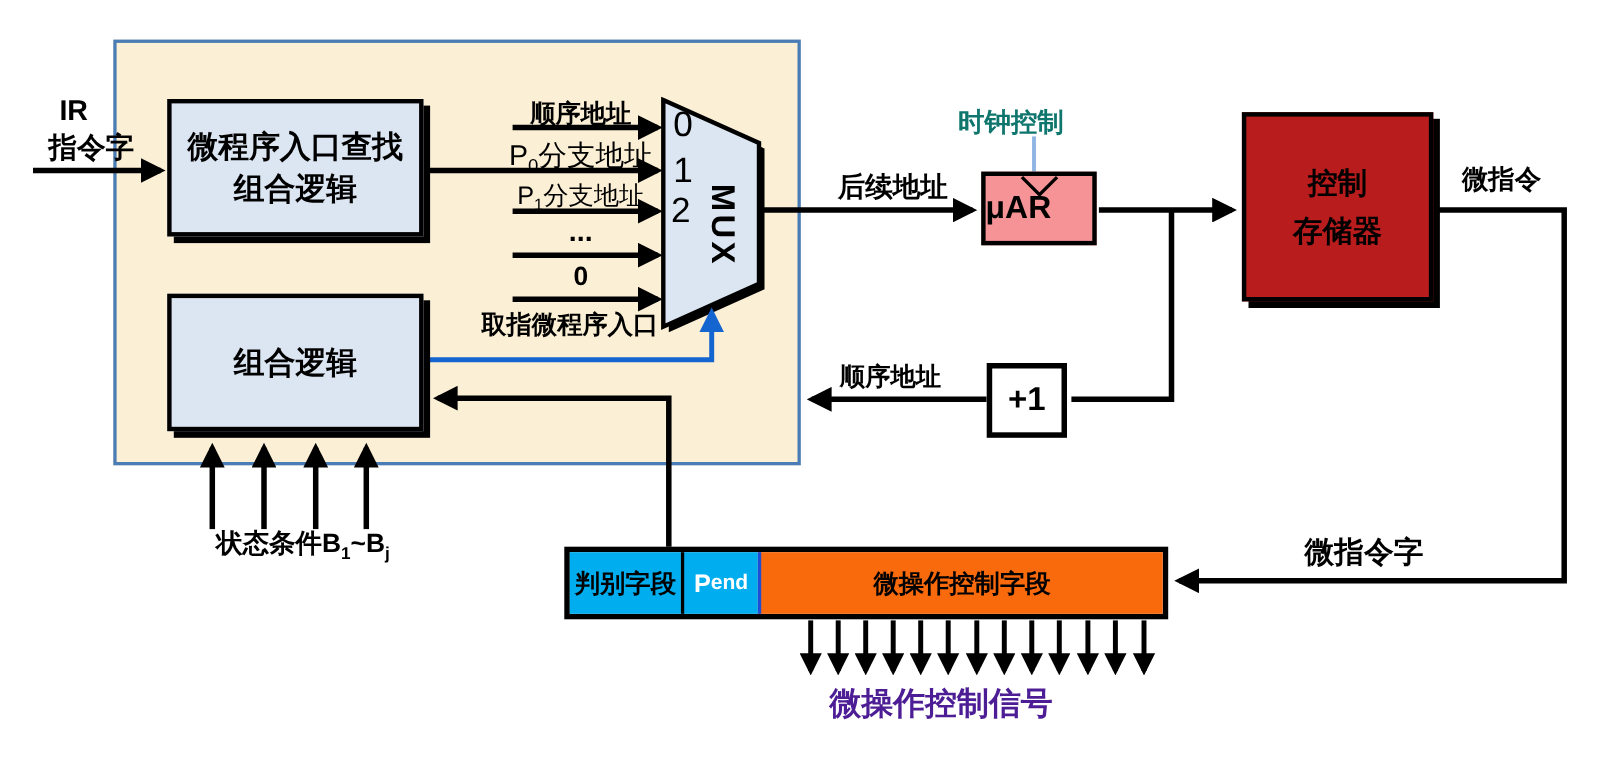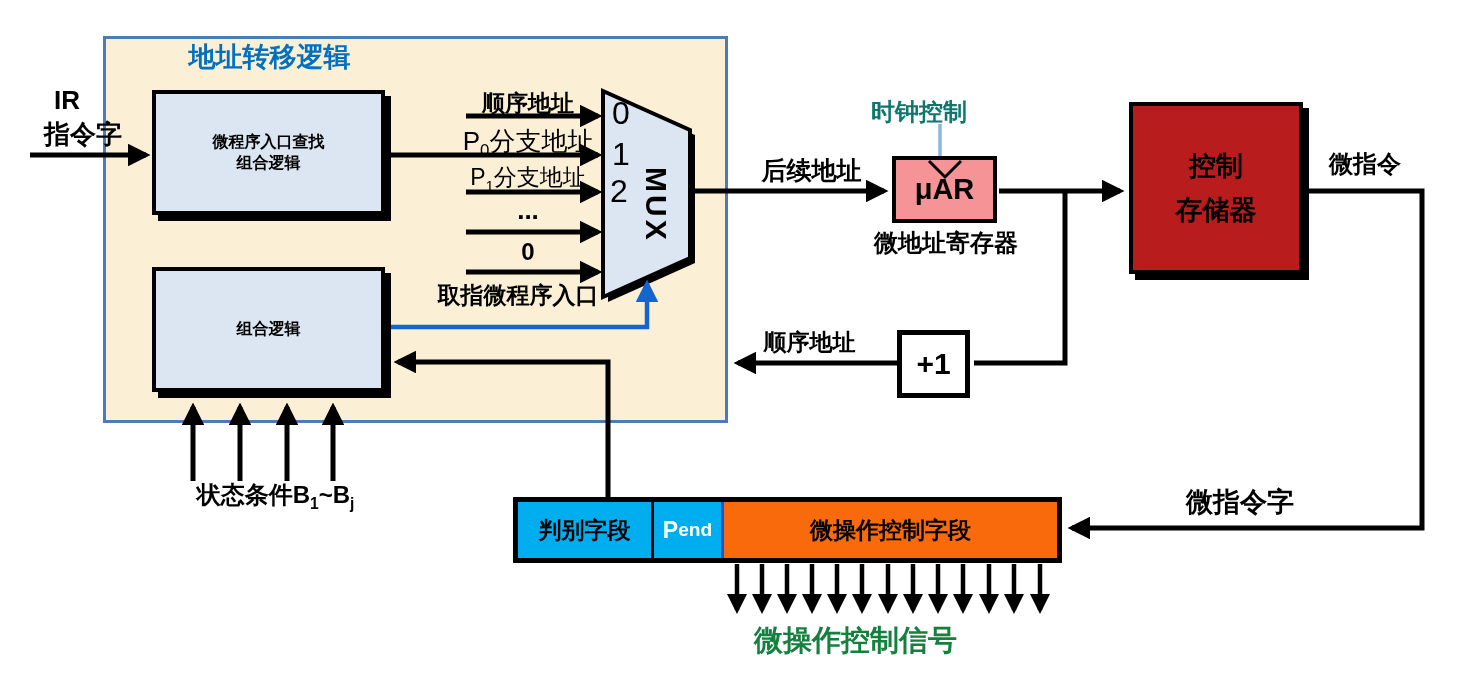--- a/index.html
+++ b/index.html
@@ -15,32 +15,32 @@
   }
   .svg-layer{left:0;top:0;width:1464px;height:696px;pointer-events:none;}
   
   .lbl{position:absolute;text-align:center;font-weight:bold;line-height:1.15;white-space:nowrap;}
   .lbl sub{font-size:65%;}
   
   .logic-box{
     position:absolute;background:#DCE6F2;border:4px solid #000;
     box-shadow:6px 6px 0 0 #000;box-sizing:border-box;
     display:flex;flex-direction:column;align-items:center;justify-content:center;
-    font-weight:bold;font-size:16px;text-align:center;
+    font-weight:bold;font-size:28px;text-align:center;
   }
   .gold-box{
     position:absolute;background:#b91c1c;border:4px solid #000;
     box-shadow:6px 6px 0 0 #000;box-sizing:border-box;
     display:flex;flex-direction:column;align-items:center;justify-content:center;
     gap:8px;font-weight:bold;font-size:27px;text-align:center;
   }
   .uar-box{
     position:absolute;left:892px;top:156px;width:105px;height:67px;
     background:#F59396;border:4px solid #000;box-sizing:border-box;
-    display:flex;align-items:center;justify-content:center;
+    display:flex;align-items:center;
     font-weight:bold;font-size:29px;
   }
   .uar-notch{position:absolute;left:50%;top:-2px;transform:translateX(-50%);}
   .plus-box{
     position:absolute;left:897px;top:330px;width:73px;height:68px;
     background:#fff;border:5px solid #000;box-sizing:border-box;
     display:flex;align-items:center;justify-content:center;
     font-weight:bold;font-size:30px;
   }
   .mux-ports{position:absolute;width:28px;text-align:center;font-size:32px;line-height:1;}
@@ -49,21 +49,21 @@
     display:flex;align-items:center;justify-content:center;
     writing-mode:vertical-rl;font-weight:bold;font-size:30px;letter-spacing:3px;
   }
   
   .mi-register{
     position:absolute;left:513px;top:497px;width:549px;height:66px;
     border:5px solid #000;box-sizing:border-box;display:flex;
     font-weight:bold;font-size:23px;
   }
   .mi-field{display:flex;align-items:center;justify-content:center;box-sizing:border-box;}
-  .mi-f1{width:133px;background:#00AEEF;color:#000;}
+  .mi-f1{width:101px;background:#00AEEF;color:#000;}
   .mi-f2{width:70px;background:#00AEEF;color:#fff;border-left:3px solid #000;}
   .mi-f3{flex:1;background:#F96A0D;color:#000;border-left:3px solid #1d4ed8;}
 </style>
 </head>
 <body>
 
 <div class="canvas">
 
   <div class="abs container-box"></div>
 
@@ -118,21 +118,20 @@
       <path d="M888 564 V610" marker-end="url(#ahb)"></path>
       <path d="M913 564 V610" marker-end="url(#ahb)"></path>
       <path d="M938 564 V610" marker-end="url(#ahb)"></path>
       <path d="M963 564 V610" marker-end="url(#ahb)"></path>
       <path d="M989 564 V610" marker-end="url(#ahb)"></path>
       <path d="M1014 564 V610" marker-end="url(#ahb)"></path>
       <path d="M1040 564 V610" marker-end="url(#ahb)"></path>
     </g>
   </svg>
 
-  <div class="lbl" style="left:172px;top:42px;width:195px;font-size:27px;color:#0070C0;">地址转移逻辑</div>
 
   <div class="lbl" style="left:12px;top:84px;width:110px;font-size:26px;line-height:1.3;">
     <span style="display:block;">IR</span>
     <span style="display:block;text-align:right;">指令字</span>
   </div>
 
   <div class="logic-box" style="left:152px;top:90px;width:233px;height:125px;">
     <span>微程序入口查找</span>
     <span>组合逻辑</span>
   </div>
@@ -160,21 +159,20 @@
   <div class="lbl" style="left:754px;top:156px;width:115px;font-size:25px;">后续地址</div>
 
   <div class="lbl" style="left:860px;top:98px;width:118px;font-size:24px;color:#0f766e;">时钟控制</div>
 
   <div class="uar-box">
     <svg class="uar-notch" width="40" height="22">
       <polyline points="4,3 20,19 36,3" fill="none" stroke="#000" stroke-width="3"></polyline>
     </svg>
     <span>μAR</span>
   </div>
-  <div class="lbl" style="left:860px;top:229px;width:172px;font-size:24px;">微地址寄存器</div>
 
   <div class="gold-box" style="left:1129px;top:102px;width:174px;height:172px;">
     <span>控制</span>
     <span>存储器</span>
   </div>
   <div class="lbl" style="left:1315px;top:150px;width:100px;font-size:24px;">微指令</div>
 
   <div class="plus-box">
     <span>+1</span>
   </div>
@@ -189,15 +187,15 @@
 
   <div class="mi-register">
     <div class="mi-field mi-f1">判别字段</div>
     <div class="mi-field mi-f2">
       <span>P</span>
         <sub>end</sub>
     </div>
     <div class="mi-field mi-f3">微操作控制字段</div>
   </div>
 
-  <div class="lbl" style="left:748px;top:624px;width:215px;font-size:29px;color:#15803d;">微操作控制信号</div>
+  <div class="lbl" style="left:748px;top:624px;width:215px;font-size:29px;color:#4c1d95;">微操作控制信号</div>
 
 </div>
 
 </body></html>

